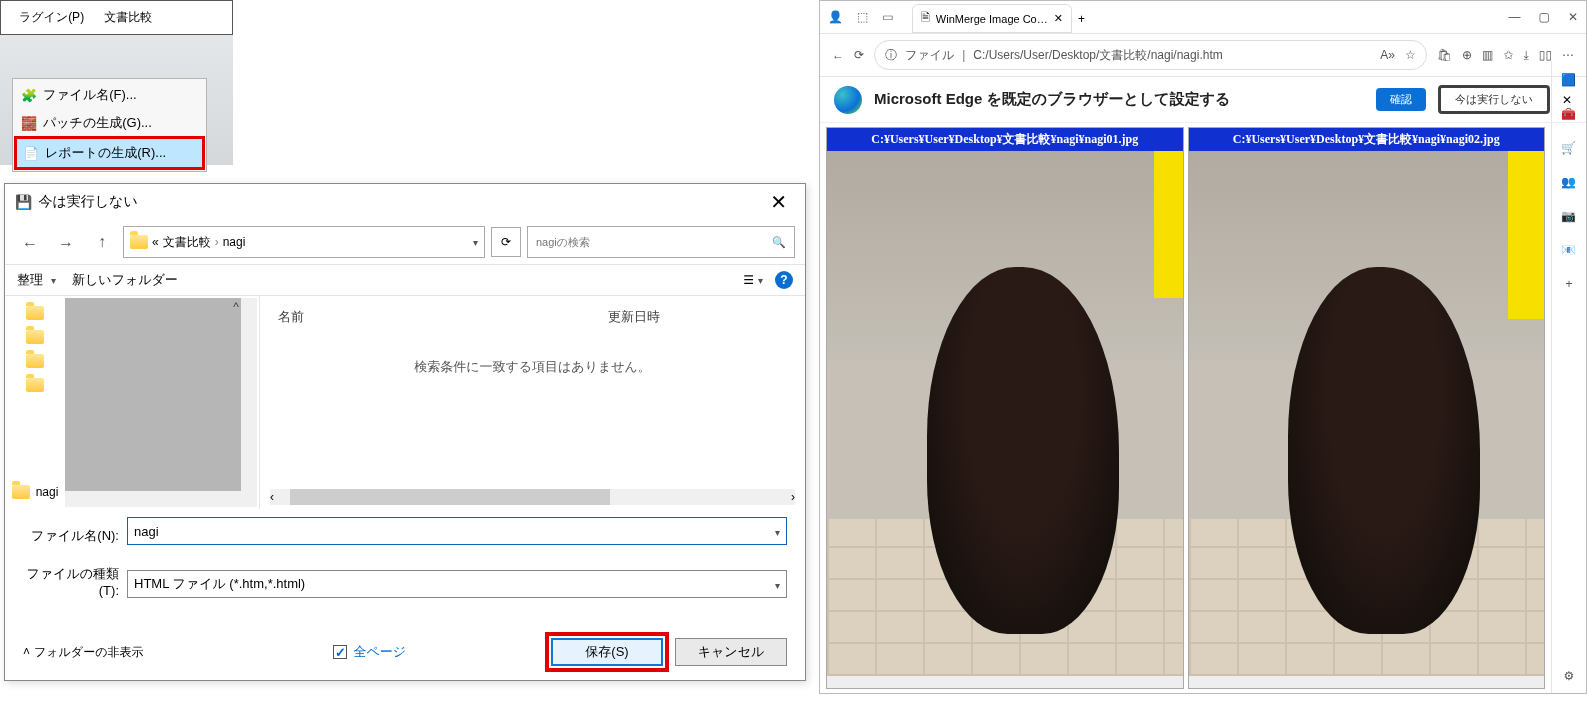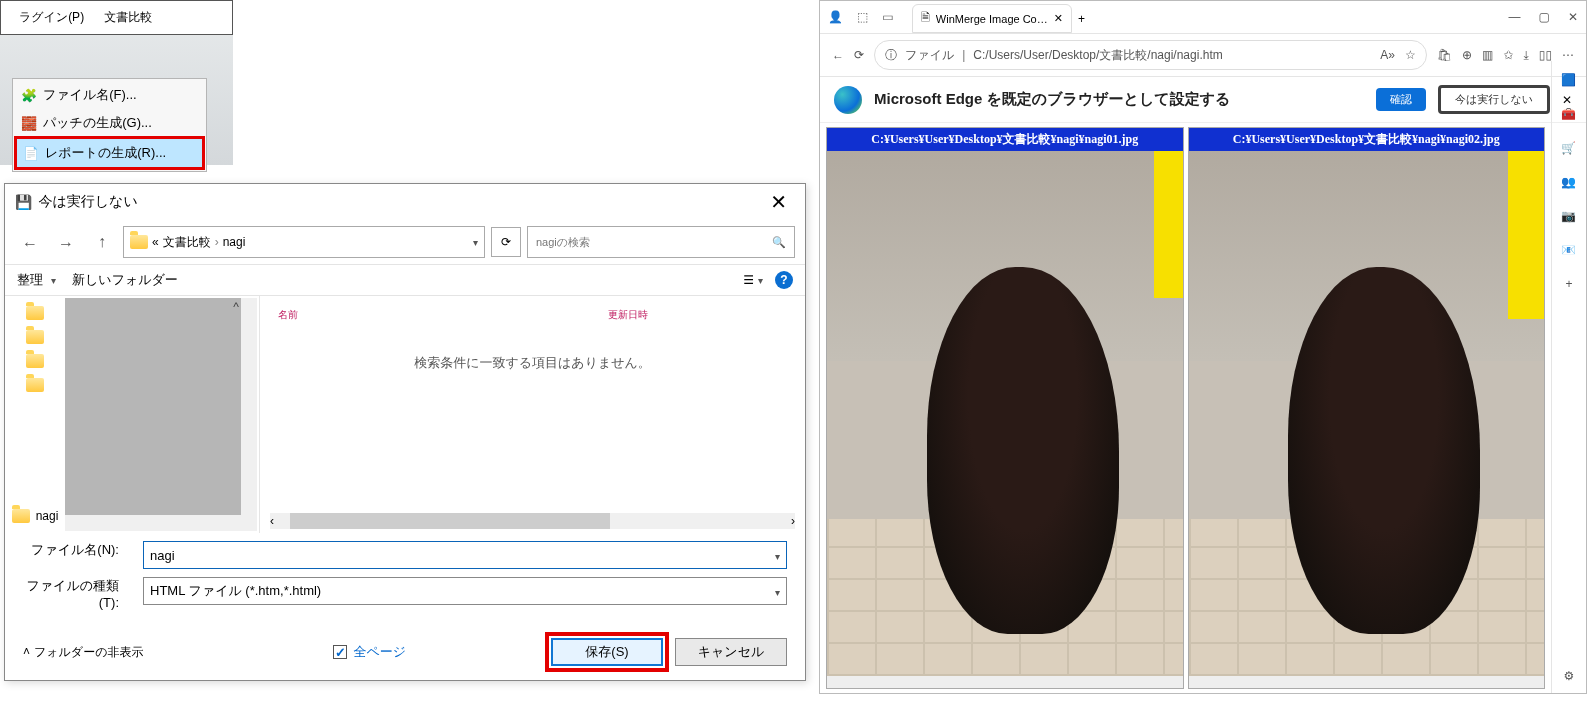--- a/index.html
+++ b/index.html
@@ -32,28 +32,28 @@
 .dialog-toolbar .btn { display: flex; align-items: center; gap: 4px; cursor: pointer; font-size: 13px; }
 .dialog-toolbar .right { display: flex; gap: 12px; align-items: center; }
 .dialog-body { display: flex; flex: 1; min-height: 0; }
 .dialog-body .tree { width: 255px; display: flex; background: #fff; border-right: 1px solid #e5e5e5; }
 .dialog-body .tree .folders { width: 60px; display: flex; flex-direction: column; align-items: center; gap: 10px; padding-top: 10px; }
 .dialog-body .tree .nagi-row { display: flex; align-items: center; gap: 6px; padding: 4px 8px; margin-top: auto; margin-bottom: 6px; }
 .dialog-body .tree .scrub { flex: 1; background: #b6b6b6; margin: 2px 2px 2px 0; position: relative; min-height: 130px; }
 .dialog-body .tree .scrub .thumb-v { position: absolute; right: 0; top: 0; width: 16px; bottom: 16px; background: #f0f0f0; }
 .dialog-body .tree .scrub .thumb-h { position: absolute; left: 0; right: 0; bottom: 0; height: 16px; background: #f0f0f0; }
 .dialog-body .fileview { flex: 1; padding: 8px 10px; position: relative; }
-.dialog-body .fileview .hdr { display: flex; color: #be185d; font-size: 10px; }
+.dialog-body .fileview .hdr { display: flex; color: #404040; font-size: 13px; }
 .dialog-body .fileview .hdr .c1 { width: 330px; padding: 4px 8px; }
 .dialog-body .fileview .hdr .c2 { flex: 1; padding: 4px 8px; }
 .dialog-body .fileview .empty { text-align: center; color: #555; padding: 28px 0; font-size: 13px; }
 .dialog-body .fileview .hscroll { position: absolute; left: 10px; right: 10px; bottom: 4px; height: 16px; background: #f0f0f0; display: flex; align-items: center; }
 .dialog-body .fileview .hscroll .bar { width: 320px; height: 100%; background: #cdcdcd; margin-left: 16px; }
 .dialog-fields { padding: 8px 18px; }
-.dialog-fields .row { display: flex; align-items: flex-start; gap: 24px; margin-bottom: 8px; }
+.dialog-fields .row { display: flex; align-items: flex-end; gap: 8px; margin-bottom: 20px; }
 .dialog-fields .row label { text-align: right; width: 96px; font-size: 13px; }
 .dialog-fields .row .inp { flex: 1; border: 1px solid #0a64b8; height: 28px; padding: 0 6px; font-size: 13px; display: flex; align-items: center; justify-content: space-between; background: #fff; }
 .dialog-fields .row .inp.sel { border: 1px solid #888; }
 .dialog-footer { display: flex; align-items: center; justify-content: space-between; padding: 12px 18px 14px; }
 .dialog-footer .left { display: flex; align-items: center; gap: 10px; }
 .dialog-footer .btns { display: flex; gap: 12px; }
 .dialog-footer .btn { width: 112px; height: 28px; border: 1px solid #888; background: #e9e9e9; display: flex; align-items: center; justify-content: center; font-size: 13px; cursor: pointer; }
 .dialog-footer .btn.primary { border: 2px solid #1176d3; background: #e6f3ff; }
 .dialog-footer .btn.primary.red { outline: 4px solid #e30000; outline-offset: 2px; margin-left: 31px; }
 .chk { display: flex; align-items: center; gap: 6px; color: #0066cc; font-size: 13px; }

